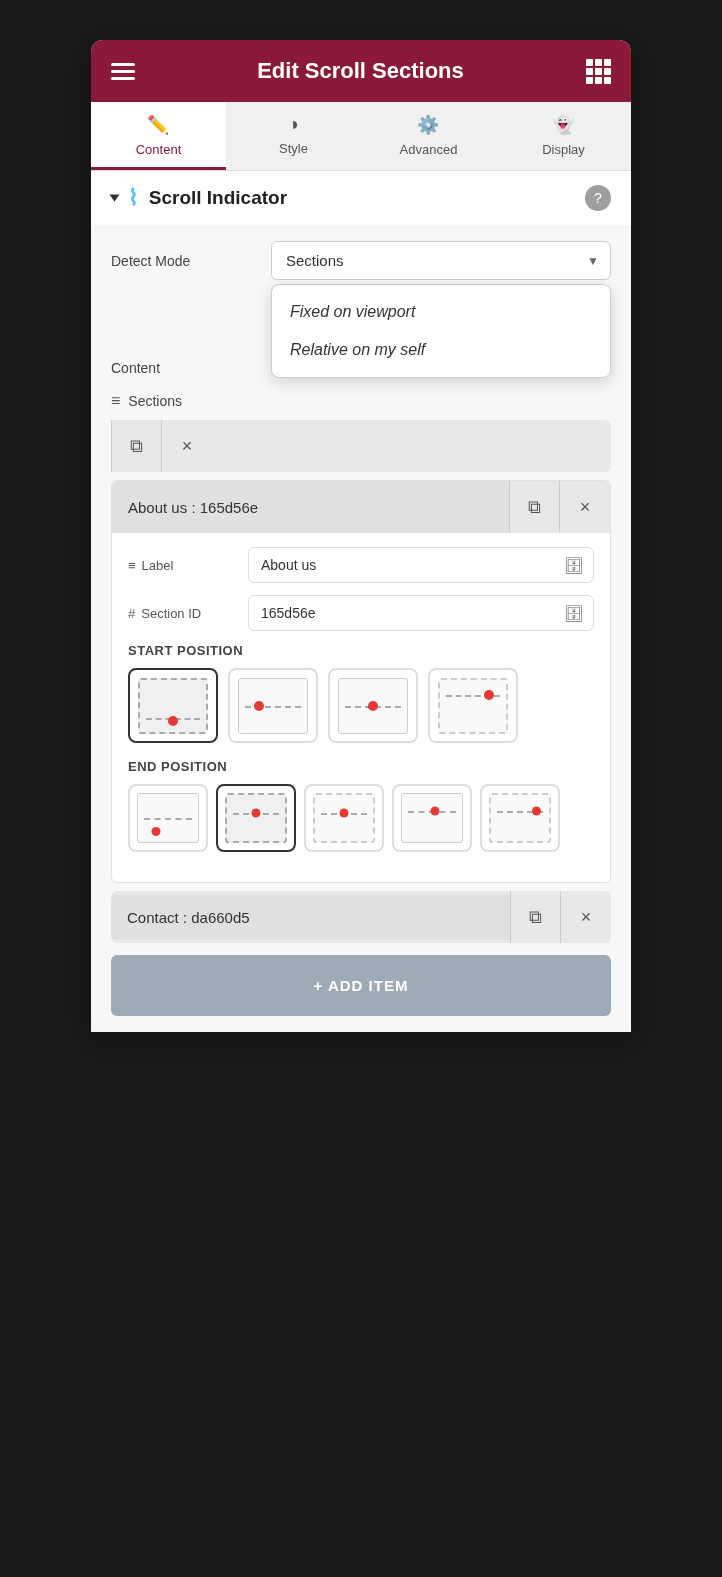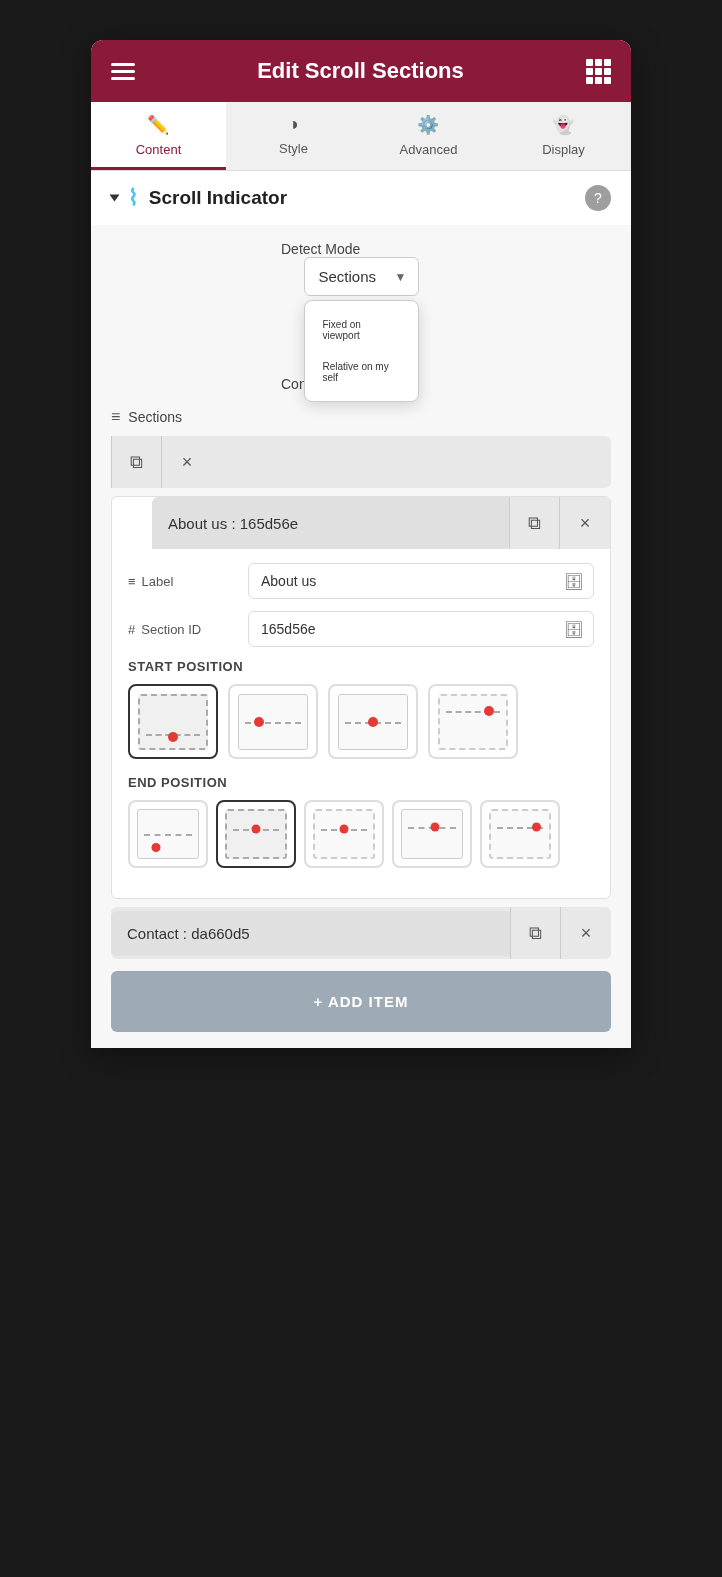--- a/index.html
+++ b/index.html
@@ -130,21 +130,20 @@
     
     .content-area {
       padding: 16px 20px;
       background: #f7f7f7;
     }
     
     .field-row {
       display: flex;
       align-items: center;
       margin-bottom: 16px;
-      flex-direction: column;
     }
     .field-label {
       font-size: 14px;
       color: #444;
       min-width: 160px;
     }
     .select-wrapper {
       flex: 1;
       position: relative;
     }
@@ -176,23 +175,24 @@
       right: 0;
       background: #fff;
       border: 1px solid #ccc;
       border-radius: 8px;
       box-shadow: 0 4px 16px rgba(0,0,0,0.15);
       z-index: 100;
       padding: 8px 0;
     }
     .dropdown-item {
       padding: 10px 18px;
-      font-size: 10px;
+      font-size: 16px;
       color: #333;
       cursor: pointer;
+      font-style: italic;
     }
     
     .sections-label {
       display: flex;
       align-items: center;
       gap: 8px;
       font-size: 14px;
       color: #444;
       margin-bottom: 10px;
       font-weight: 500;
@@ -248,21 +248,20 @@
       background: #fff;
       border: 1px solid #e0e0e0;
       border-radius: 6px;
       margin-bottom: 8px;
     }
     .expanded-header {
       display: flex;
       align-items: center;
       background: #e0e0e0;
       border-radius: 6px 6px 0 0;
-      margin-left: 40px;
     }
     .expanded-header .section-item-label {
       border-radius: 6px 0 0 0;
     }
     .expanded-header .section-item-actions {
       border-radius: 0 6px 0 0;
     }
     .expanded-header .action-btn:last-child {
       border-radius: 0 6px 0 0;
     }

